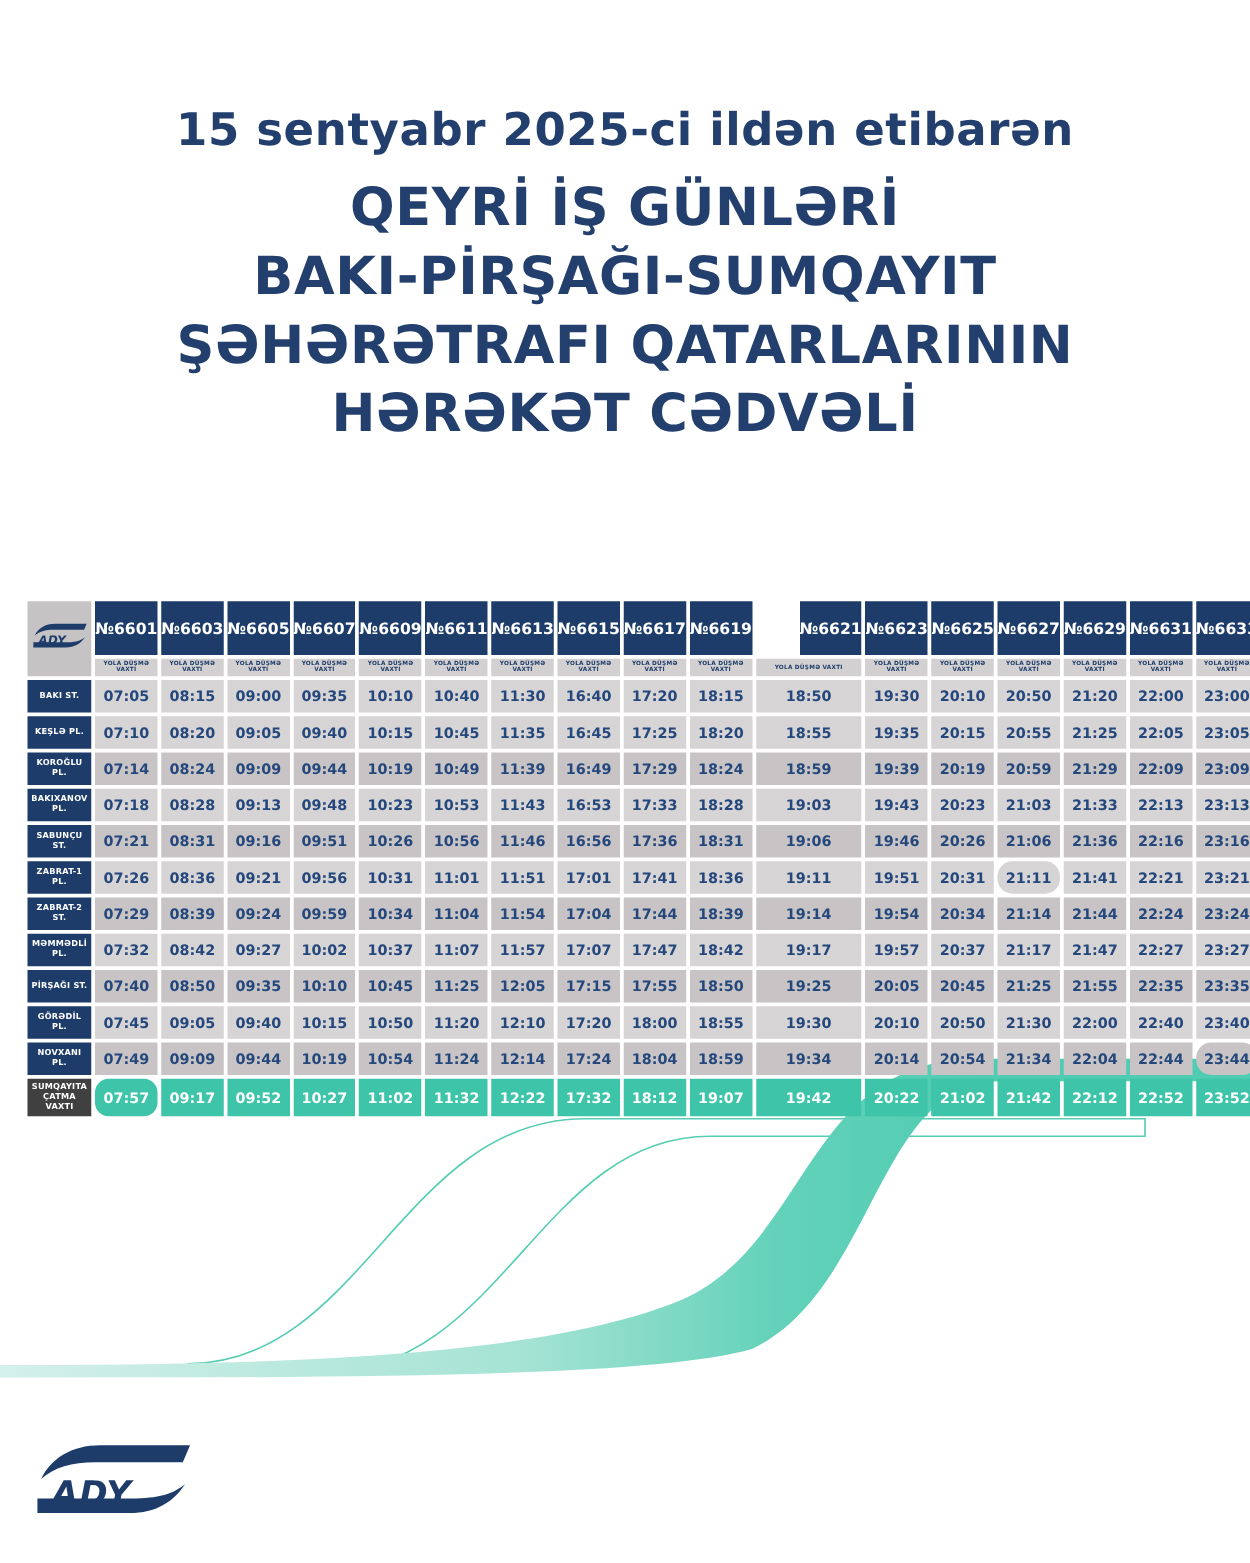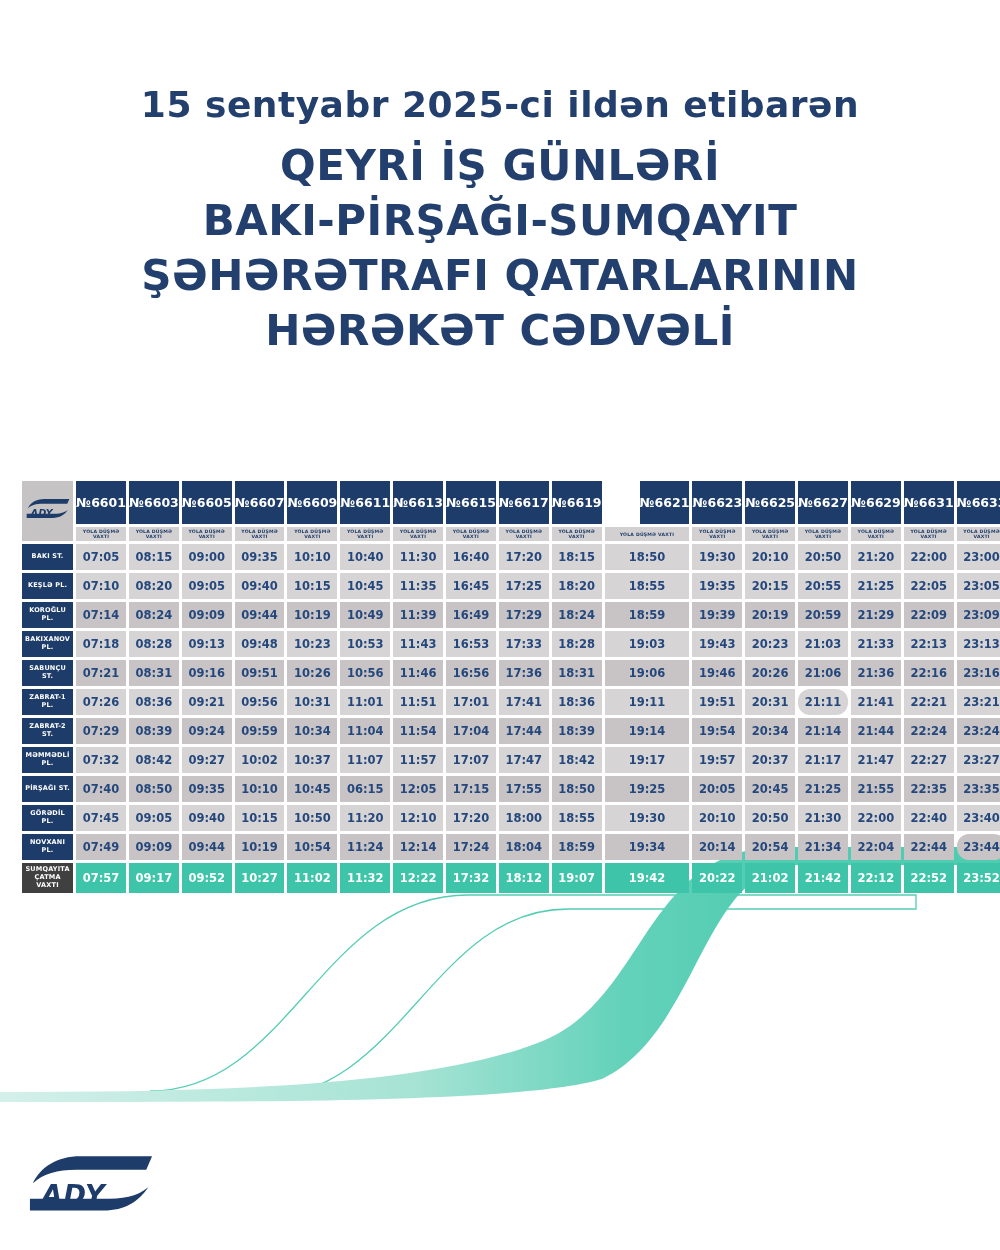--- a/index.html
+++ b/index.html
@@ -266,21 +266,21 @@
       <div class="cell cell-time light" style="grid-area: 10 / 15;">21:17</div>
       <div class="cell cell-time light" style="grid-area: 10 / 16;">21:47</div>
       <div class="cell cell-time light" style="grid-area: 10 / 17;">22:27</div>
       <div class="cell cell-time light" style="grid-area: 10 / 18;">23:27</div>
       <div class="cell cell-station" style="grid-area: 11 / 1;">PİRŞAĞI ST.</div>
       <div class="cell cell-time dark" style="grid-area: 11 / 2;">07:40</div>
       <div class="cell cell-time dark" style="grid-area: 11 / 3;">08:50</div>
       <div class="cell cell-time dark" style="grid-area: 11 / 4;">09:35</div>
       <div class="cell cell-time dark" style="grid-area: 11 / 5;">10:10</div>
       <div class="cell cell-time dark" style="grid-area: 11 / 6;">10:45</div>
-      <div class="cell cell-time dark" style="grid-area: 11 / 7;">06:15</div>
+      <div class="cell cell-time dark" style="grid-area: 11 / 7;">11:25</div>
       <div class="cell cell-time dark" style="grid-area: 11 / 8;">12:05</div>
       <div class="cell cell-time dark" style="grid-area: 11 / 9;">17:15</div>
       <div class="cell cell-time dark" style="grid-area: 11 / 10;">17:55</div>
       <div class="cell cell-time dark" style="grid-area: 11 / 11;">18:50</div>
       <div class="cell cell-time dark" style="grid-area: 11 / 12;">19:25</div>
       <div class="cell cell-time dark" style="grid-area: 11 / 13;">20:05</div>
       <div class="cell cell-time dark" style="grid-area: 11 / 14;">20:45</div>
       <div class="cell cell-time dark" style="grid-area: 11 / 15;">21:25</div>
       <div class="cell cell-time dark" style="grid-area: 11 / 16;">21:55</div>
       <div class="cell cell-time dark" style="grid-area: 11 / 17;">22:35</div>
@@ -315,21 +315,21 @@
       <div class="cell cell-time dark" style="grid-area: 13 / 10;">18:04</div>
       <div class="cell cell-time dark" style="grid-area: 13 / 11;">18:59</div>
       <div class="cell cell-time dark" style="grid-area: 13 / 12;">19:34</div>
       <div class="cell cell-time dark" style="grid-area: 13 / 13;">20:14</div>
       <div class="cell cell-time dark" style="grid-area: 13 / 14;">20:54</div>
       <div class="cell cell-time dark" style="grid-area: 13 / 15;">21:34</div>
       <div class="cell cell-time dark" style="grid-area: 13 / 16;">22:04</div>
       <div class="cell cell-time dark" style="grid-area: 13 / 17;">22:44</div>
       <div class="cell cell-time dark" style="grid-area: 13 / 18; border-radius: 12px;">23:44</div>
       <div class="cell cell-station final-station" style="grid-area: 14 / 1;">SUMQAYITA ÇATMA VAXTI</div>
-      <div class="cell cell-time final-time" style="grid-area: 14 / 2;">07:57</div>
+      <div class="cell cell-time final-time" style="grid-area: 14 / 2; border-radius: 11px;">07:57</div>
       <div class="cell cell-time final-time" style="grid-area: 14 / 3;">09:17</div>
       <div class="cell cell-time final-time" style="grid-area: 14 / 4;">09:52</div>
       <div class="cell cell-time final-time" style="grid-area: 14 / 5;">10:27</div>
       <div class="cell cell-time final-time" style="grid-area: 14 / 6;">11:02</div>
       <div class="cell cell-time final-time" style="grid-area: 14 / 7;">11:32</div>
       <div class="cell cell-time final-time" style="grid-area: 14 / 8;">12:22</div>
       <div class="cell cell-time final-time" style="grid-area: 14 / 9;">17:32</div>
       <div class="cell cell-time final-time" style="grid-area: 14 / 10;">18:12</div>
       <div class="cell cell-time final-time" style="grid-area: 14 / 11;">19:07</div>
       <div class="cell cell-time final-time" style="grid-area: 14 / 12;">19:42</div>

